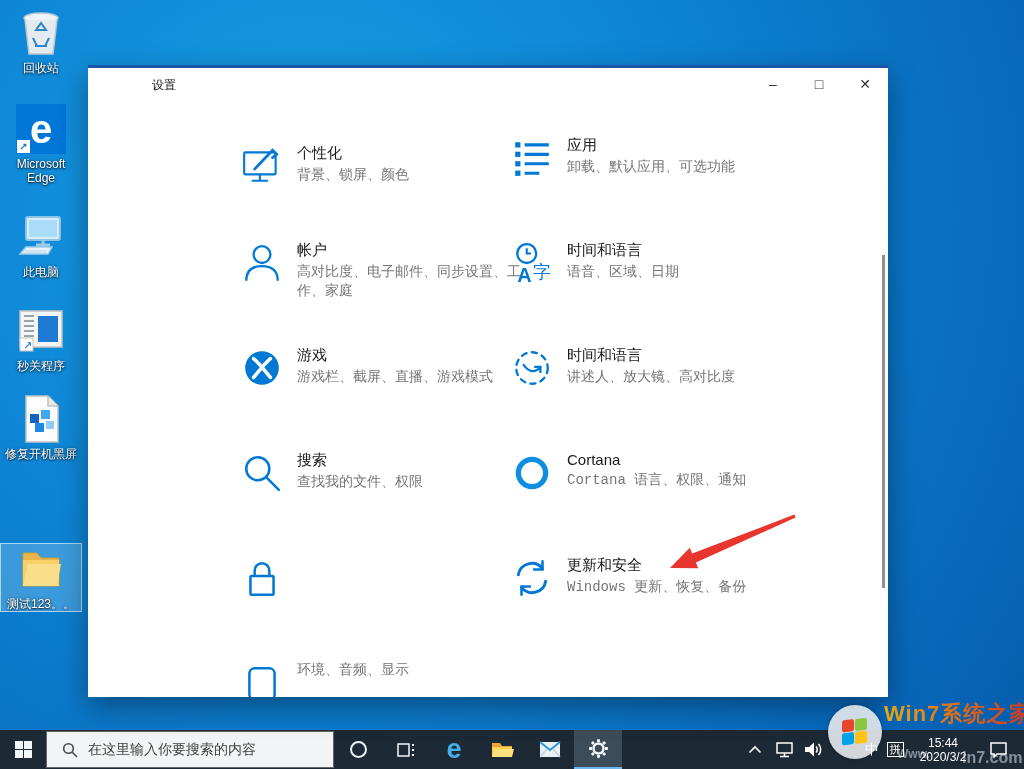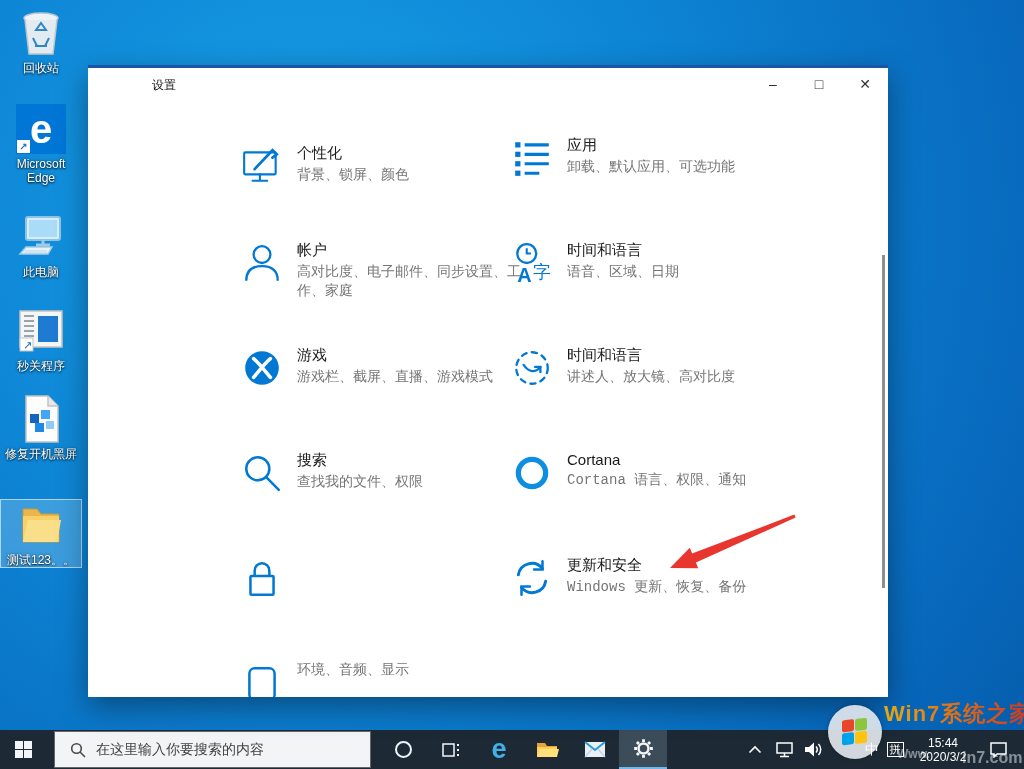--- a/index.html
+++ b/index.html
@@ -7,21 +7,21 @@
     font-family:"Liberation Sans","DejaVu Sans",sans-serif; }
   body { position:relative;
     background:radial-gradient(circle at 30% 28%, #18a0e6 0%, #0e86d6 40%, #0766ba 85%, #055ca9 100%); }
 
   
   .desk-icon { position:absolute; left:1px; width:80px; display:flex; flex-direction:column;
     align-items:center; gap:3px; cursor:default; }
   .desk-icon .glyph { width:50px; height:50px; display:flex; align-items:center; justify-content:center; }
   .desk-icon .lbl { font-size:12px; color:#fff; text-align:center; line-height:14px;
     text-shadow:0 1px 2px rgba(0,0,0,.85), 0 0 3px rgba(0,0,0,.5); }
-  .desk-icon.selected { background:rgba(150,205,240,.35); outline:1px solid rgba(200,230,250,.85); }
+  .desk-icon.selected { background:rgba(150,205,240,.35); outline:1px solid rgba(200,230,250,.85);margin-top:44px; }
   .edge-sq { width:50px; height:50px; background:#0076d7; display:flex; align-items:center;
     justify-content:center; color:#fff; font-size:40px; font-weight:bold; position:relative; }
   .shortcut-badge { position:absolute; left:1px; bottom:1px; width:13px; height:13px; background:#fff;
     display:flex; align-items:center; justify-content:center; font-size:10px; color:#1b6fc4; }
 
   
   .win { position:absolute; left:88px; top:65px; width:800px; height:632px; background:#fff;
     border-top:3px solid #1a55a6; box-shadow:0 10px 28px rgba(0,0,0,.38); z-index:1; overflow:hidden; }
   .titlebar { position:absolute; top:0; left:0; right:0; height:34px; }
   .win-title { position:absolute; left:16px; top:9px; font-size:12px; color:#111;margin-left:48px; }
@@ -39,21 +39,21 @@
 
   
   .arrow-overlay { position:absolute; left:640px; top:498px; width:180px; height:80px; z-index:5; pointer-events:none; }
 
   
   .taskbar { position:absolute; left:0; bottom:0; width:1024px; height:39px; background:#1d2a36;
     display:flex; align-items:stretch; }
   .tb-btn { width:46px; display:flex; align-items:center; justify-content:center; cursor:pointer; }
   .tb-app { width:48px; display:flex; align-items:center; justify-content:center; cursor:pointer; }
   .tb-app.active { background:#3d4c59; border-bottom:2px solid #6fb7ef; }
-  .tb-search { width:317px; margin:1px 8px; background:#f3f4f5; border:1px solid #63686d;
+  .tb-search { width:288px; margin:1px 0; background:#f3f4f5; border:1px solid #63686d;
     display:flex; align-items:center; gap:10px; padding-left:15px; cursor:text; }
   .tb-search span { font-size:14px; color:#424242; }
   .cortana-ring { width:17px; height:17px; border:2px solid #eef3f6; border-radius:50%; }
   .edge-e { font-size:27px; font-weight:bold; color:#43b0e8; line-height:1; }
   .tray { margin-left:auto; display:flex; align-items:center; padding-right:8px; position:relative; z-index:13; }
   .tray-item { display:flex; align-items:center; justify-content:center; height:39px; cursor:pointer; color:#fff; }
   .ime-lang { width:24px; font-size:14px; }
   .ime-mode { width:22px; font-size:11px; }
   .ime-mode i { font-style:normal; border:1px solid #fff; padding:0 2px; line-height:13px; }
   .tray-clock { width:74px; flex-direction:column; font-size:12px; line-height:14px; text-align:center; }

